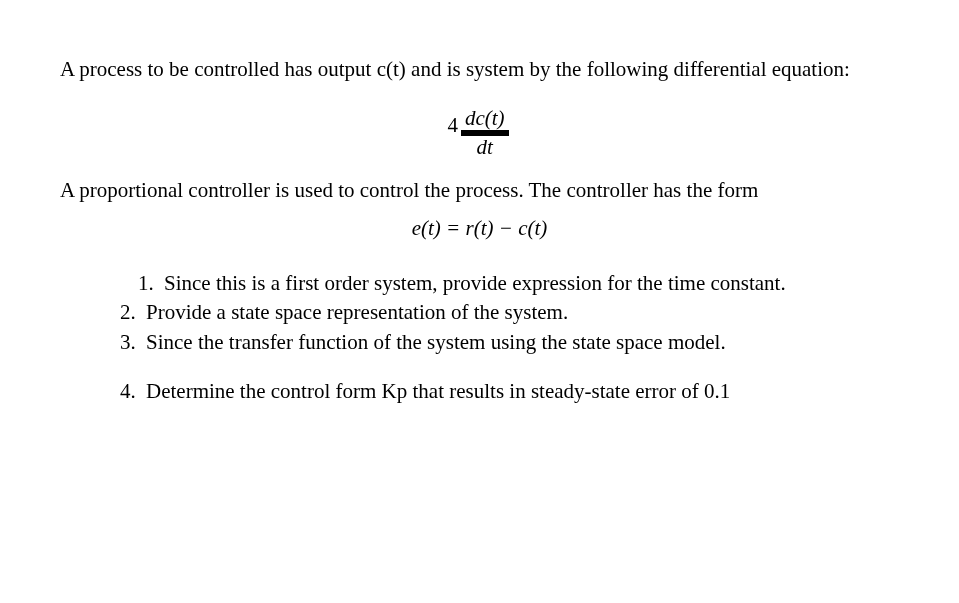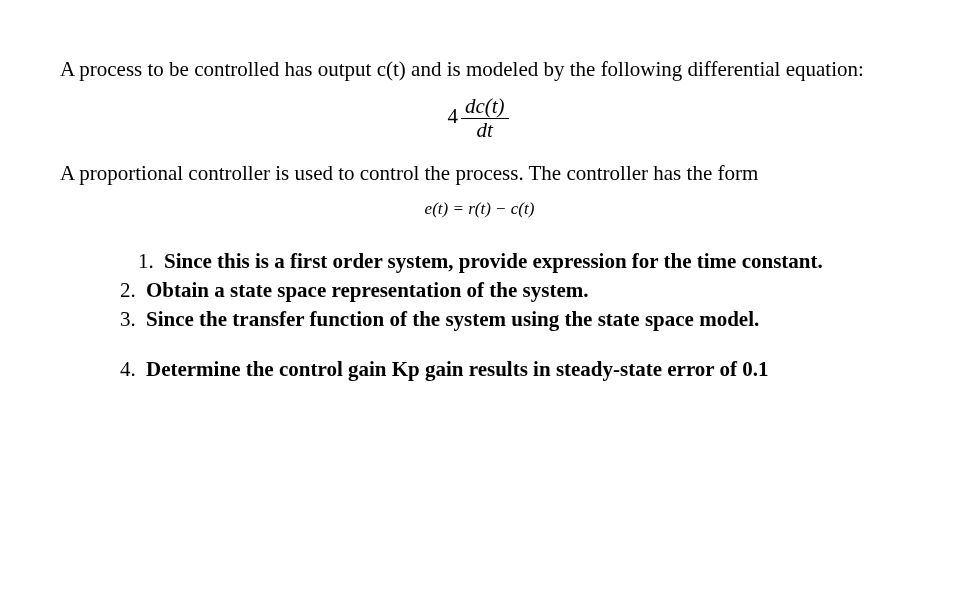--- a/index.html
+++ b/index.html
@@ -32,98 +32,98 @@
     }
     .frac {
       display: inline-block;
       vertical-align: middle;
       text-align: center;
       margin: 0 3px;
       font-style: italic;
     }
     .frac .num {
       display: block;
-      border-bottom: 1px solid #000000;
+      border-bottom: 6px solid #000000;
       padding: 0 4px;
       line-height: 1.1;
+      margin-top: 12px;
     }
     .frac .den {
       display: block;
       padding: 0 4px;
       line-height: 1.1;
       font-style: italic;
     }
     .eq-stack {
       text-align: center;
       margin: 10px 0 28px 0;
     }
     .eq-stack .line {
       font-style: italic;
-      font-size: 17px;
+      font-size: 21px;
       margin: 6px 0;
     }
     .questions {
       margin-left: 60px;
       margin-right: 40px;
     }
     .q-item {
       display: flex;
       margin-bottom: 2px;
     }
     .q-item.indent-extra {
       padding-left: 18px;
     }
     .q-num {
       min-width: 26px;
       flex-shrink: 0;
     }
     .q-text {
       flex: 1;
-      font-weight: bold;
     }
     .gap {
       height: 20px;
     }
     sub {
       font-size: 0.75em;
       vertical-align: sub;
       font-style: italic;
     }
     .nonitalic {
       font-style: normal;
     }
   </style>
 </head>
 <body>
 
-<div class="para">A process to be controlled has output c(t) and is modeled by the following differential equation:</div>
+<div class="para">A process to be controlled has output c(t) and is system by the following differential equation:</div>
 
 <div class="equation-block">
   <span class="equation-line">
     <span class="nonitalic">4</span><span class="frac"><span class="num">dc(t)</span><span class="den">dt</span></span>
   </span>
 </div>
 
 <div class="para">A proportional controller is used to control the process. The controller has the form</div>
 
 <div class="eq-stack">
   <div class="line">e(t) = r(t) − c(t)</div>
 </div>
 
 <div class="questions">
   <div class="q-item indent-extra">
     <div class="q-num">1.</div>
     <div class="q-text">Since this is a first order system, provide expression for the time constant.</div>
   </div>
   <div class="q-item">
     <div class="q-num">2.</div>
-    <div class="q-text">Obtain a state space representation of the system.</div>
+    <div class="q-text">Provide a state space representation of the system.</div>
   </div>
   <div class="q-item">
     <div class="q-num">3.</div>
     <div class="q-text">Since the transfer function of the system using the state space model.</div>
   </div>
   <div class="gap"></div>
   <div class="q-item">
     <div class="q-num">4.</div>
-    <div class="q-text">Determine the control gain Kp gain results in steady-state error of 0.1</div>
+    <div class="q-text">Determine the control form Kp that results in steady-state error of 0.1</div>
   </div>
 </div>
 
 </body></html>

